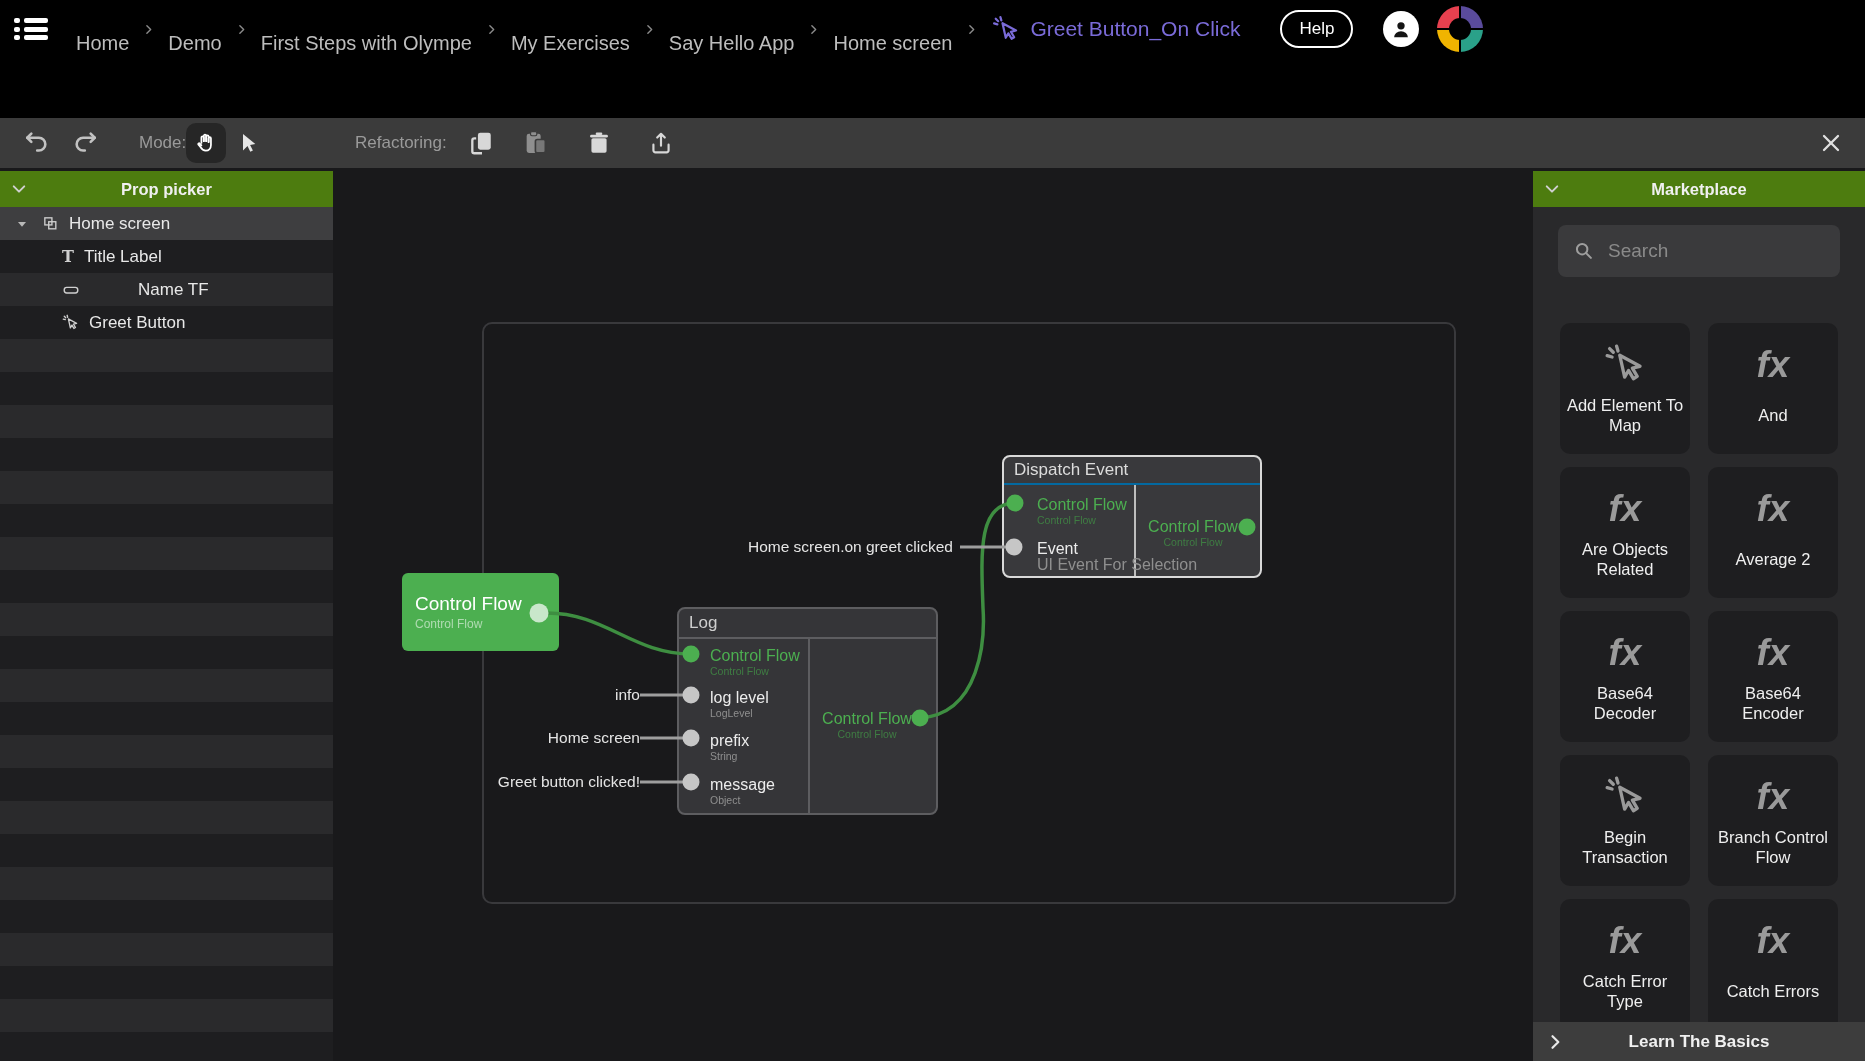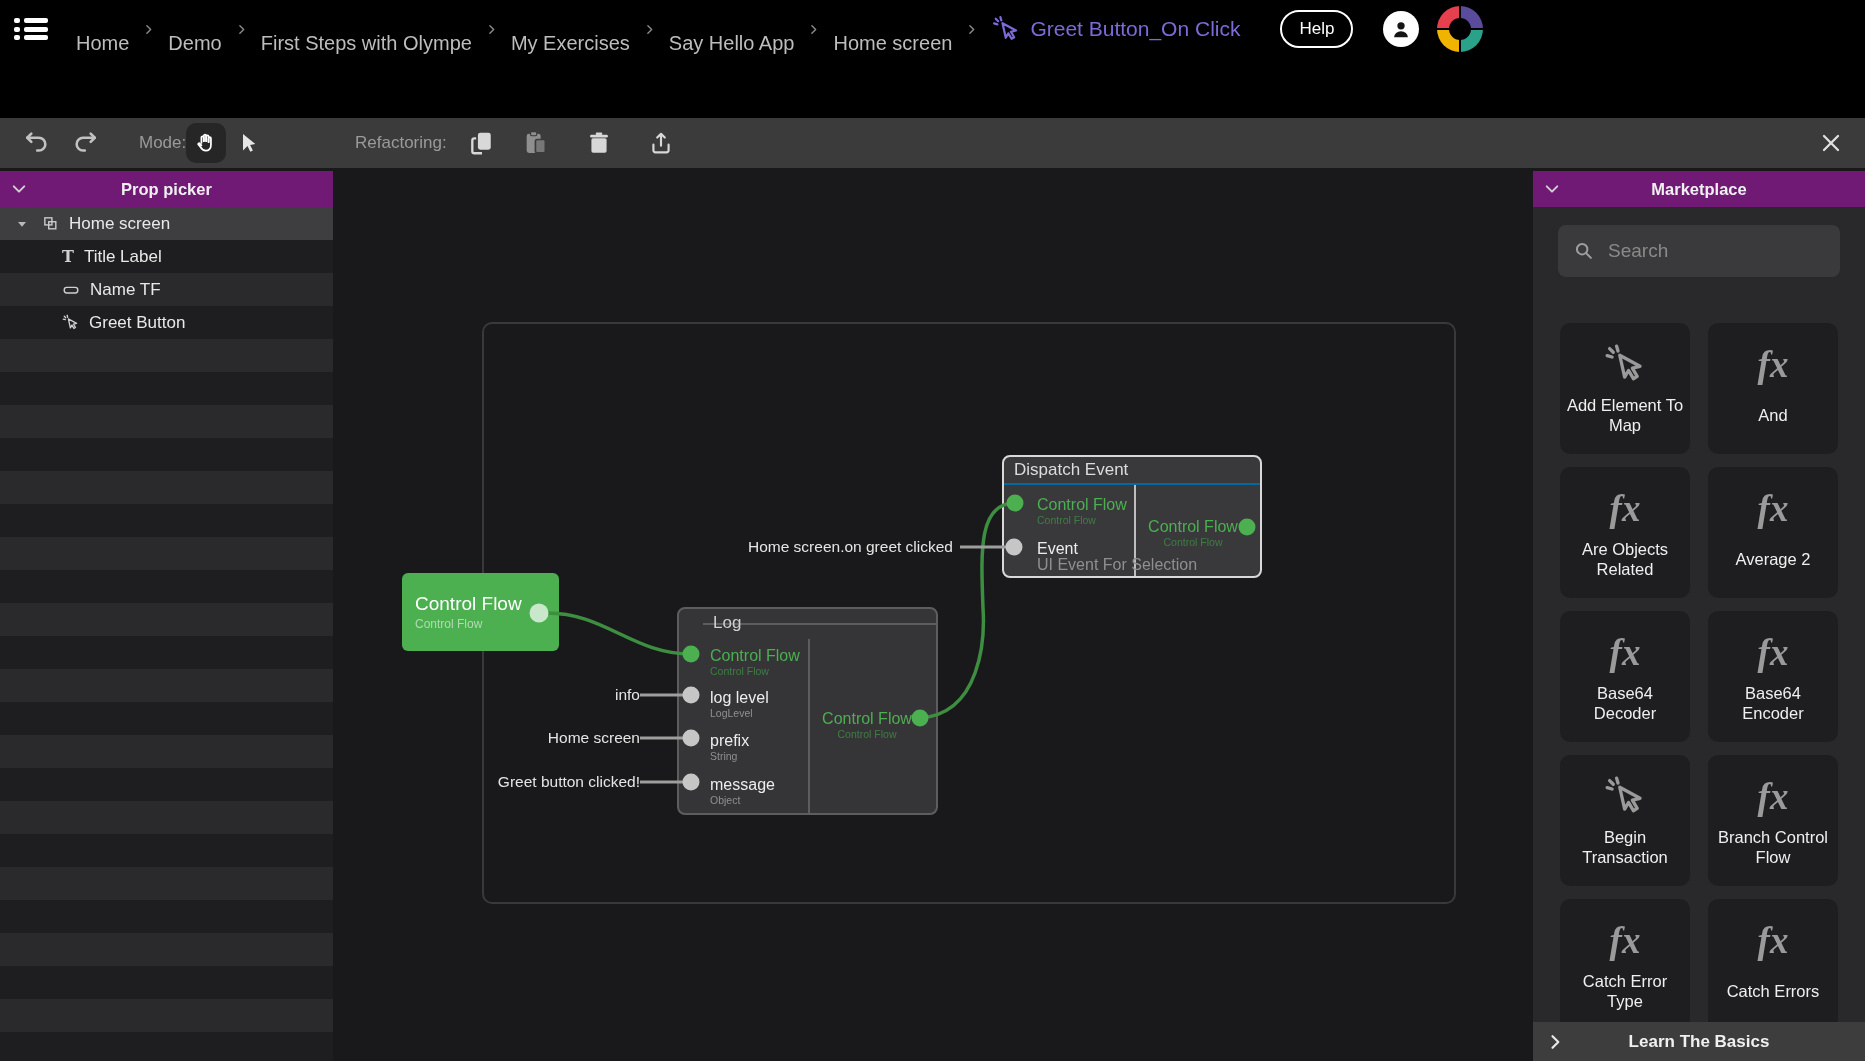--- a/index.html
+++ b/index.html
@@ -29,60 +29,60 @@
     background:conic-gradient(transparent 0deg 3deg, #5a4b9c 3deg 87deg, transparent 87deg 93deg, #2aa189 93deg 177deg, transparent 177deg 183deg, #f0b400 183deg 267deg, transparent 267deg 273deg, #e6404f 273deg 357deg, transparent 357deg 360deg); }
   .logo .hole { position:absolute; left:50%; top:50%; width:22px; height:22px; transform:translate(-50%,-50%); background:#000; border-radius:50%; }
 
   
   #toolbar { position:absolute; left:0; top:118px; width:1865px; height:50px; background:#3b3b3b; z-index:29; }
   #toolbar .tbtn { position:absolute; top:50%; transform:translateY(-50%); background:none; border:none; cursor:pointer; color:#c2c2c2; display:flex; align-items:center; justify-content:center; }
   #toolbar .tlabel { position:absolute; top:50%; transform:translateY(-50%); color:#9a9a9a; font-size:17px; }
   #toolbar .tool-active { background:#262626; border-radius:10px; width:40px; height:40px; color:#fff; }
 
   
-  .panel-header { height:36px; background:#701a75; position:relative; display:flex; align-items:center; justify-content:center; }
+  .panel-header { height:36px; background:#4d7c0f; position:relative; display:flex; align-items:center; justify-content:center; }
   .panel-header .ph-chev { position:absolute; left:10px; top:50%; transform:translateY(-50%); background:none; border:none; color:#d0d0d0; cursor:pointer; display:flex; }
   .panel-header .ph-title { color:#f0f0f0; font-size:16.5px; font-weight:bold; }
 
   #prop-picker { position:absolute; left:0; top:171px; width:333px; bottom:0; display:flex; flex-direction:column; background:#1e1e20; z-index:20; }
   .tree-row { height:33px; display:flex; align-items:center; color:#e8e8e8; font-size:17px; cursor:pointer; flex:none; }
   .tree-row.root { background:#3e3e40; }
   .tree-row.alt-a { background:#1e1e20; }
-  .tree-row.alt-b { background:#2a2a2c; }
+  .tree-row.alt-b { background:#2a2a2c;gap:48px; }
   .tree-caret { margin-left:14px; display:flex; color:#b8b8b8; }
   .tree-ic { margin-left:12px; display:flex; color:#cfcfcf; }
   .tree-ic-child { margin-left:62px; display:flex; color:#cfcfcf; }
   .tree-label { margin-left:10px; }
   .stripes { flex:1; background:repeating-linear-gradient(180deg, #2a2a2c 0 33px, #1e1e20 33px 66px); }
 
   #marketplace { position:absolute; left:1533px; top:171px; width:332px; bottom:0; background:#29292b; z-index:20; display:flex; flex-direction:column; }
   .mk-search-wrap { padding:18px 25px 8px 25px; }
   .mk-search { height:52px; background:#3a3a3c; border-radius:8px; display:flex; align-items:center; padding:0 15px; }
   .mk-search input { background:transparent; border:none; outline:none; color:#d0d0d0; font-size:19px; margin-left:13px; width:100%; font-family:"Liberation Sans",sans-serif; }
   .mk-search input::placeholder { color:#8a8a8a; }
   .mk-grid { margin-top:38px; padding:0 27px; display:grid; grid-template-columns:130px 130px; column-gap:18px; row-gap:13px; overflow:hidden; flex:1; }
   .brick { width:130px; height:131px; background:#1e1e20; border-radius:10px; display:flex; flex-direction:column; align-items:center; cursor:pointer; }
   .brick .b-ic { height:62px; display:flex; align-items:flex-end; justify-content:center; color:#9a9a9a; }
   .brick .b-label { flex:1; display:flex; align-items:center; justify-content:center; text-align:center; color:#efefef; font-size:16.5px; line-height:20px; padding:0 6px 10px 6px; }
-  .fx { font-family:Liberation Serif, serif; font-style:italic; font-weight:bold; font-size:37px; color:#8e8e8e; line-height:40px; }
+  .fx { font-family:Liberation Sans, sans-serif; font-style:italic; font-weight:bold; font-size:37px; color:#8e8e8e; line-height:40px; }
   .mk-footer { height:39px; background:#3d3d3d; position:relative; display:flex; align-items:center; justify-content:center; cursor:pointer; flex:none; }
   .mk-footer .ph-chev { position:absolute; left:12px; top:50%; transform:translateY(-50%); color:#e8e8e8; display:flex; background:none; border:none; cursor:pointer; }
   .mk-footer .ph-title { color:#f0f0f0; font-size:17px; font-weight:bold; }
 
   
   #canvas { position:absolute; left:333px; top:168px; width:1200px; height:893px; background:#19191b; z-index:5; }
   .frame { position:absolute; left:149px; top:154px; width:974px; height:582px; border:2px solid #39393c; border-radius:10px; z-index:1; }
   #wires { position:absolute; left:0; top:0; width:1200px; height:893px; z-index:12; pointer-events:none; }
   .node { position:absolute; z-index:10; }
   #node-green { left:69px; top:405px; width:157px; height:78px; background:#4caf50; border-radius:6px; display:flex; flex-direction:column; justify-content:center; padding-left:13px; cursor:grab; }
   #node-green .g-title { color:#fff; font-size:19px; }
   #node-green .g-sub { color:rgba(255,255,255,0.55); font-size:12px; margin-top:2px; }
   .bnode { background:#353538; border-radius:8px; cursor:grab; }
   #node-log { left:344px; top:439px; width:261px; height:208px; border:2px solid #5d5d60; }
-  #node-log .n-title { height:16px; line-height:28px; padding-left:10px; font-size:17px; color:#cfcfcf; border-bottom:2px solid #5d5d60;margin-left:24px; }
+  #node-log .n-title { height:30px; line-height:28px; padding-left:10px; font-size:17px; color:#cfcfcf; border-bottom:2px solid #5d5d60; }
   #node-log .n-divider { position:absolute; left:129px; top:30px; bottom:0; width:0; border-left:2px solid #5d5d60; }
   #node-dispatch { left:669px; top:287px; width:260px; height:123px; border:2px solid #d9d9d9; background:#39393c; }
   #node-dispatch .n-title { height:28px; line-height:26px; padding-left:10px; font-size:17px; color:#dcdcdc; border-bottom:2px solid #0369a1; }
   #node-dispatch .n-divider { position:absolute; left:130px; top:28px; bottom:0; width:0; border-left:2px solid #bdbdbd; }
   .port-row { position:absolute; }
   .port-name { font-size:16px; line-height:19px; color:#ececec; white-space:nowrap; }
   .port-type { font-size:10.5px; line-height:13px; color:#8f8f8f; white-space:nowrap; }
   .green .port-name { color:#4caf50; }
   .green .port-type { color:#3f7d43; }
   .out-block { position:absolute; text-align:center; }

